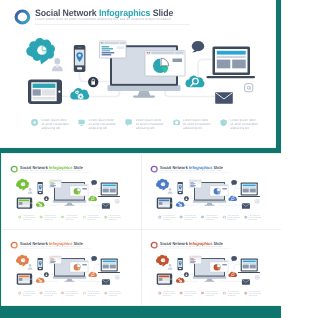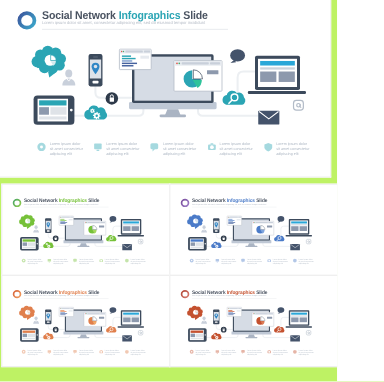--- a/index.html
+++ b/index.html
@@ -1,20 +1,20 @@
 <!DOCTYPE html>
 <html><head>
 <meta charset="utf-8">
 <title>Social Network Infographics Slide</title>
 <style>
   html,body{margin:0;padding:0;background:#ffffff;}
   body{width:281px;height:318px;overflow:hidden;
        font-family:"Liberation Sans",sans-serif;
        -webkit-font-smoothing:antialiased;text-rendering:geometricPrecision;}
-  .page{position:relative;width:281px;height:318px;background:#bef264;}
+  .page{position:relative;width:281px;height:318px;background:#0f766e;}
   .slide{position:absolute;overflow:hidden;background:#ffffff;}
   .slide.small{border:1px solid #efefef;}
   .slide.main{border-right:1px solid #f2f2f2;border-bottom:1px solid #f2f2f2;}
   .inner{position:absolute;left:0;top:0;width:281px;height:145px;transform-origin:0 0;}
   svg{display:block;overflow:visible;}
 
   .logo{position:absolute;}
   .ttl{position:absolute;font-weight:bold;white-space:nowrap;color:#4a5361;}
   .ttl .ac{}
   .sub{position:absolute;white-space:nowrap;color:#b7bec8;}

